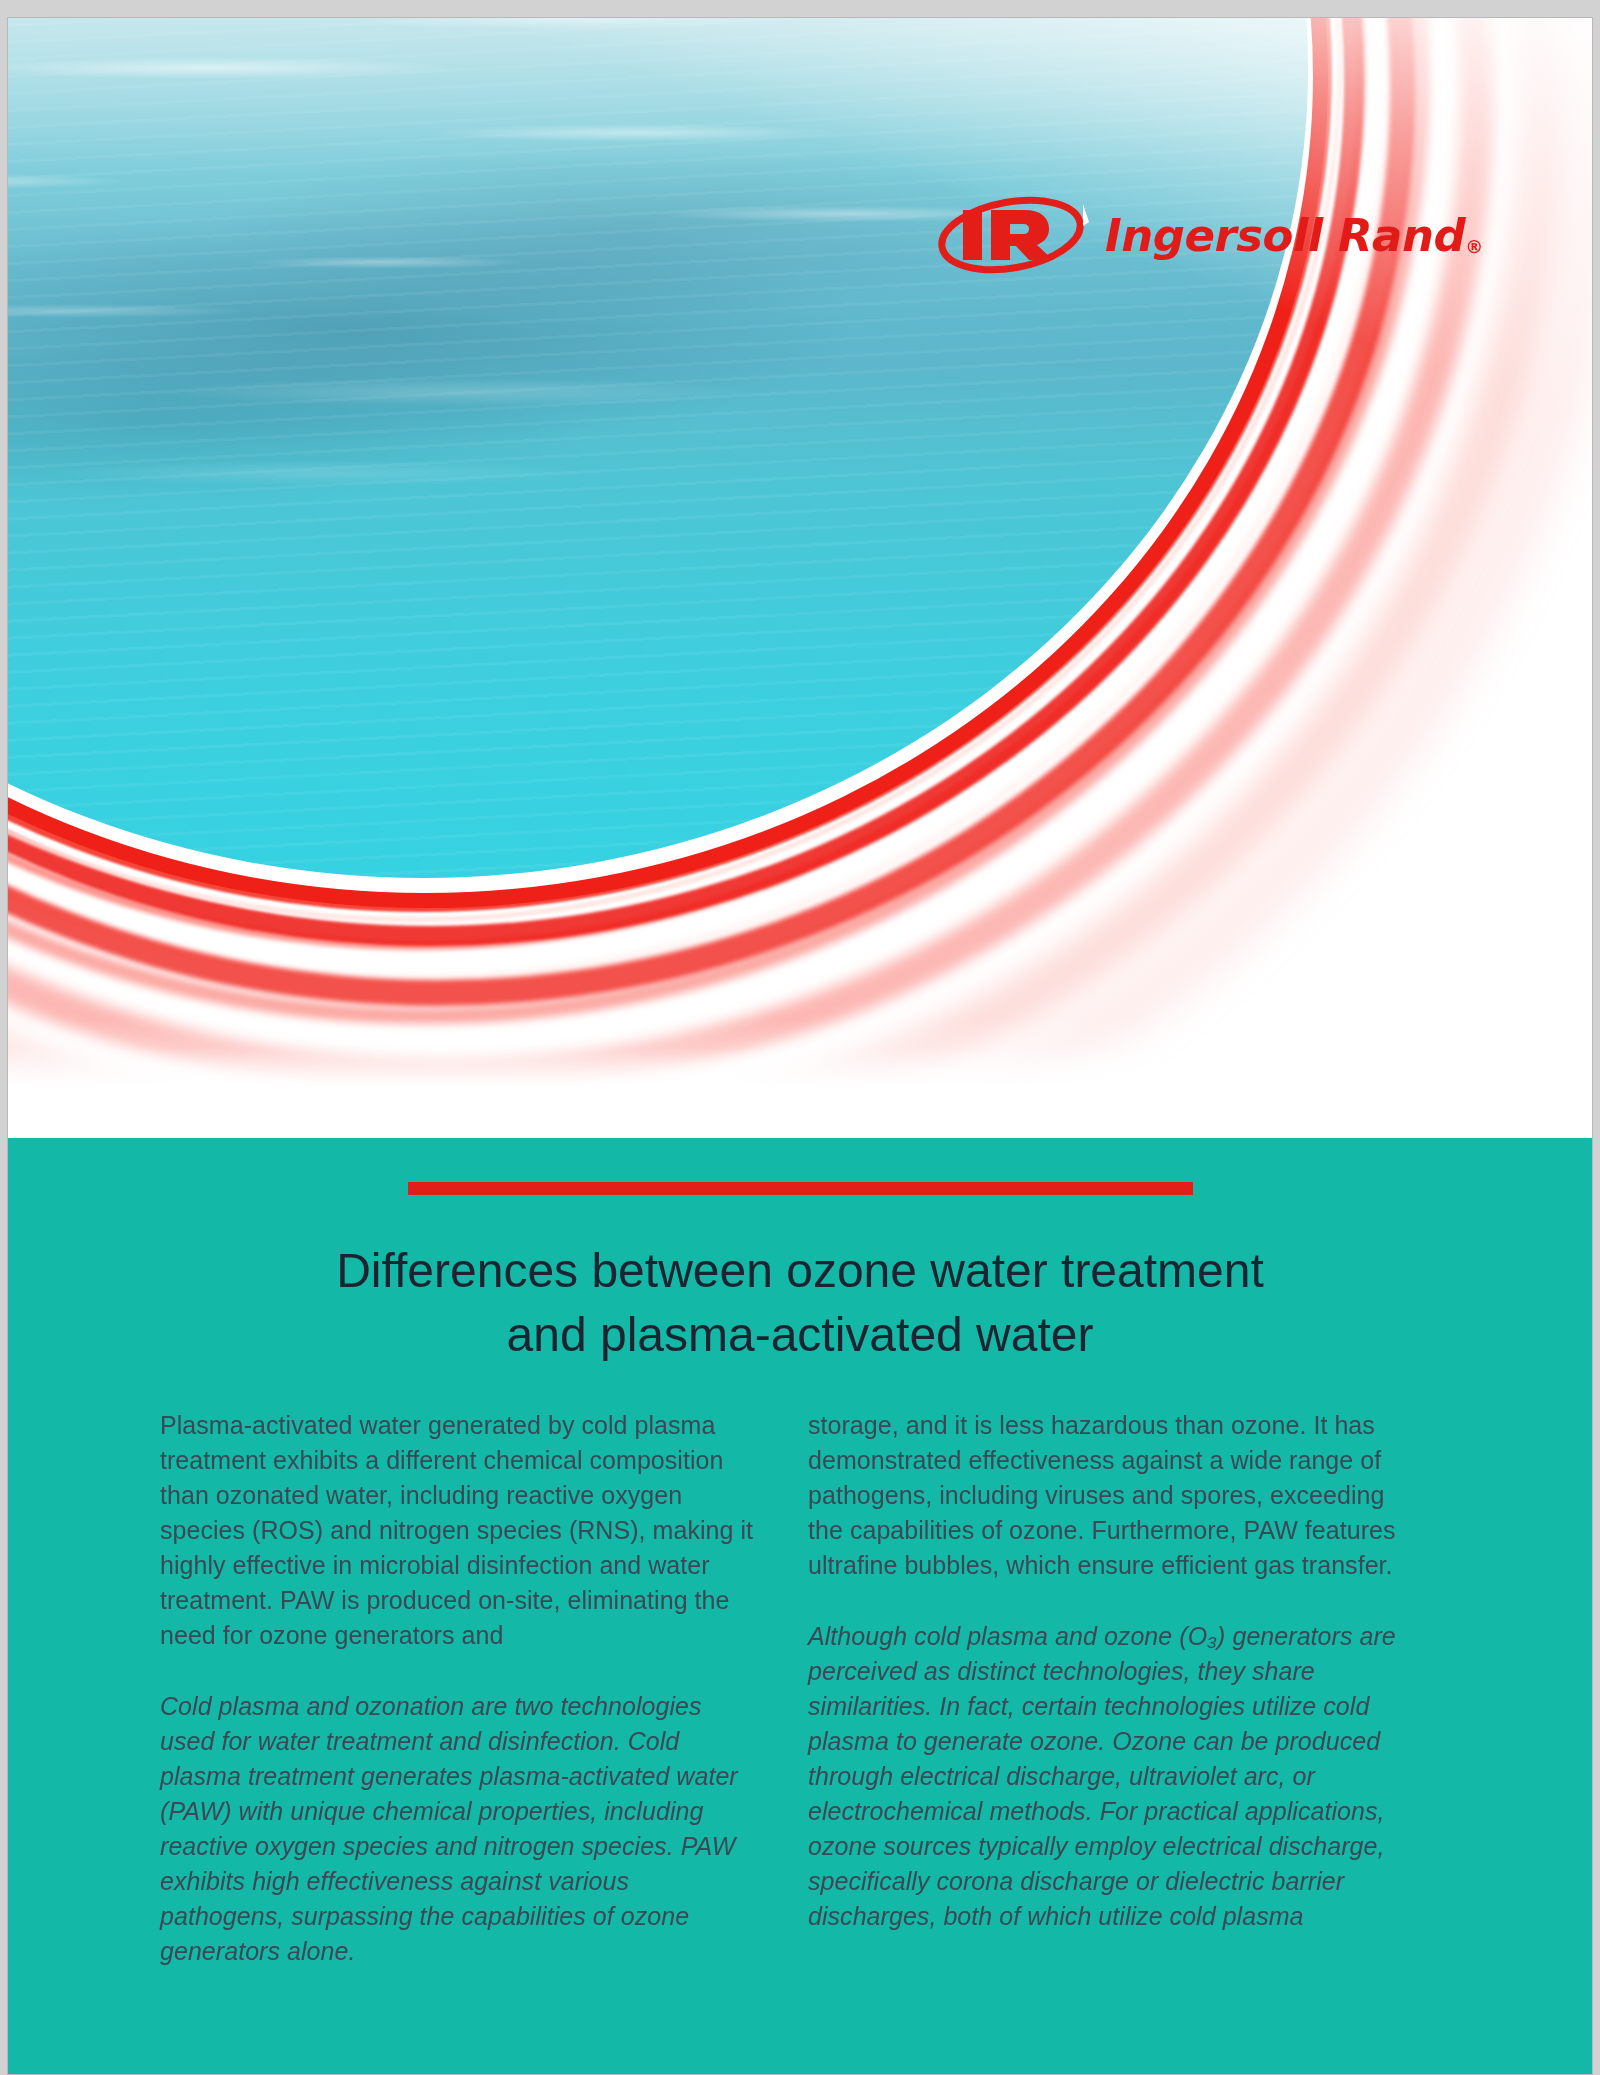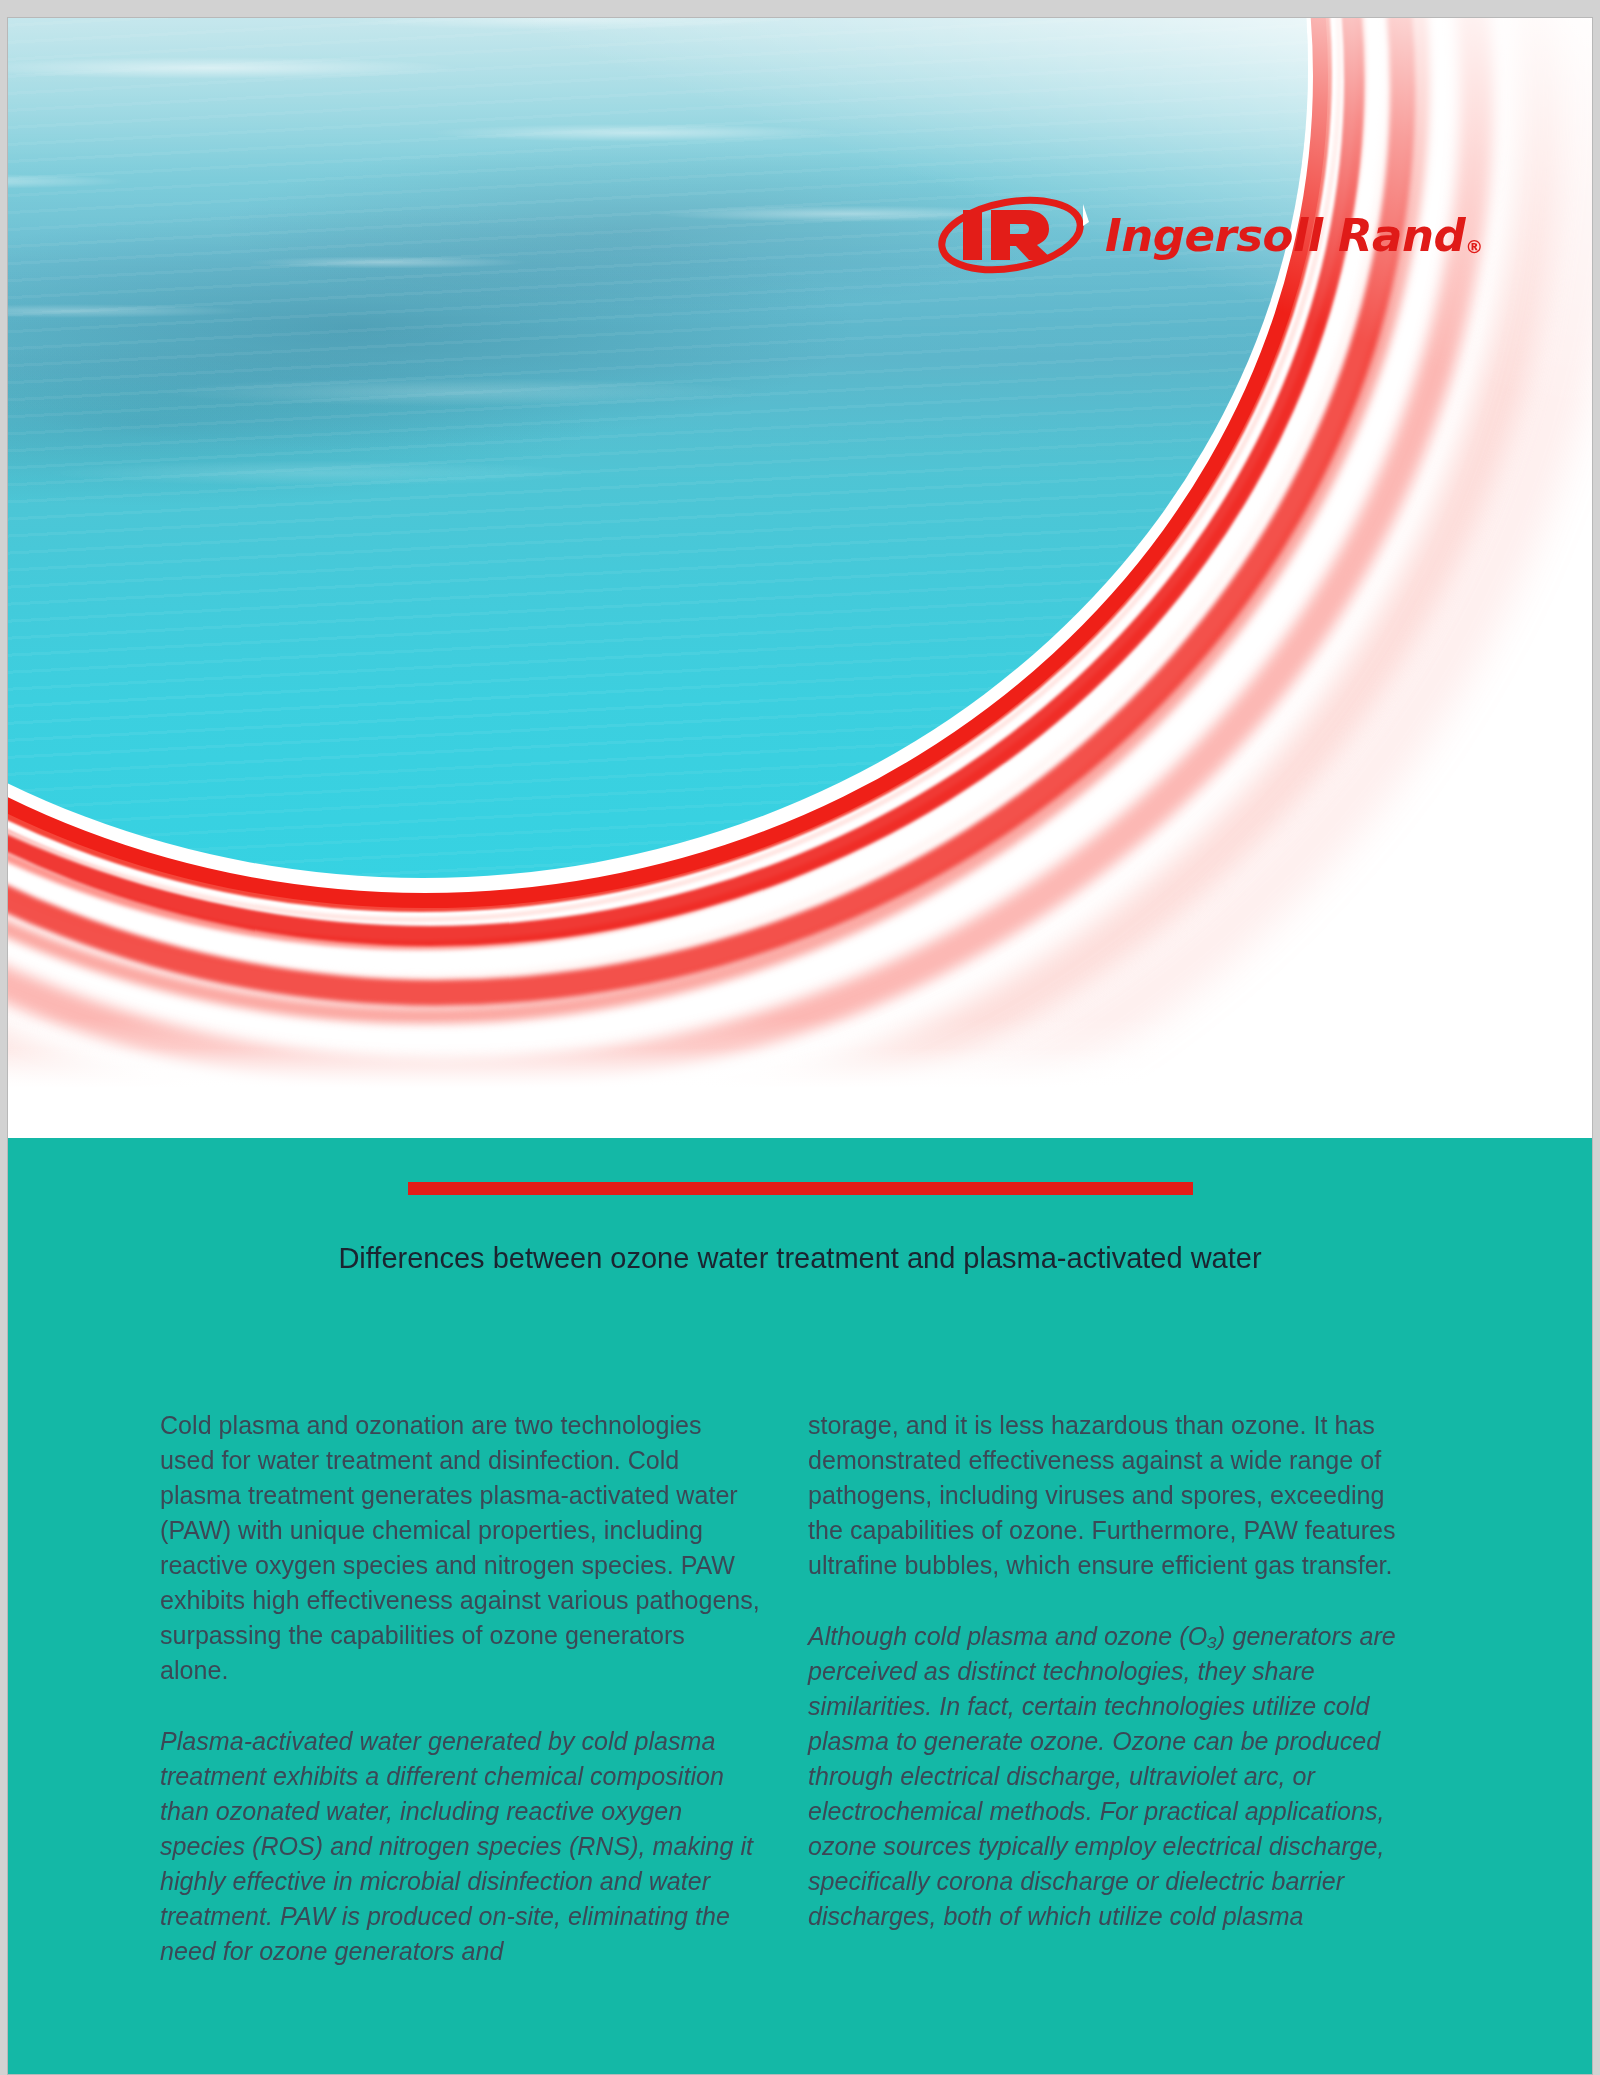--- a/index.html
+++ b/index.html
@@ -281,21 +281,21 @@
   }
   .title-rule {
     width: 785px;
     height: 13px;
     background: #e31d18;
     margin: 36px auto 0;
   }
   .page-subtitle {
     margin: 44px auto 0;
     width: 1010px;
-    font-size: 29px;
+    font-size: 48px;
     font-weight: normal;
     color: #1b2430;
     line-height: 1.33;
   }
 
   
   .body-columns {
     position: absolute;
     left: 152px;
     top: 1390px;
@@ -361,22 +361,22 @@
       </div>
     </div>
 
     <div class="headline-block">
       <div class="title-rule"></div>
       <h2 class="page-subtitle">Differences between ozone water treatment and plasma-activated water</h2>
     </div>
 
     <div class="body-columns">
       <div class="column">
+        <p>Plasma-activated water generated by cold plasma treatment exhibits a different chemical composition than ozonated water, including reactive oxygen species (ROS) and nitrogen species (RNS), making it highly effective in microbial disinfection and water treatment. PAW is produced on-site, eliminating the need for ozone generators and</p>
         <p>Cold plasma and ozonation are two technologies used for water treatment and disinfection. Cold plasma treatment generates plasma-activated water (PAW) with unique chemical properties, including reactive oxygen species and nitrogen species. PAW exhibits high effectiveness against various pathogens, surpassing the capabilities of ozone generators alone.</p>
-        <p>Plasma-activated water generated by cold plasma treatment exhibits a different chemical composition than ozonated water, including reactive oxygen species (ROS) and nitrogen species (RNS), making it highly effective in microbial disinfection and water treatment. PAW is produced on-site, eliminating the need for ozone generators and</p>
       </div>
       <div class="column">
         <p>storage, and it is less hazardous than ozone. It has demonstrated effectiveness against a wide range of pathogens, including viruses and spores, exceeding the capabilities of ozone. Furthermore, PAW features ultrafine bubbles, which ensure efficient gas transfer.</p>
         <p>Although cold plasma and ozone (O₃) generators are perceived as distinct technologies, they share similarities. In fact, certain technologies utilize cold plasma to generate ozone. Ozone can be produced through electrical discharge, ultraviolet arc, or electrochemical methods. For practical applications, ozone sources typically employ electrical discharge, specifically corona discharge or dielectric barrier discharges, both of which utilize cold plasma</p>
       </div>
     </div>
 
   </div>
 </div>
 

